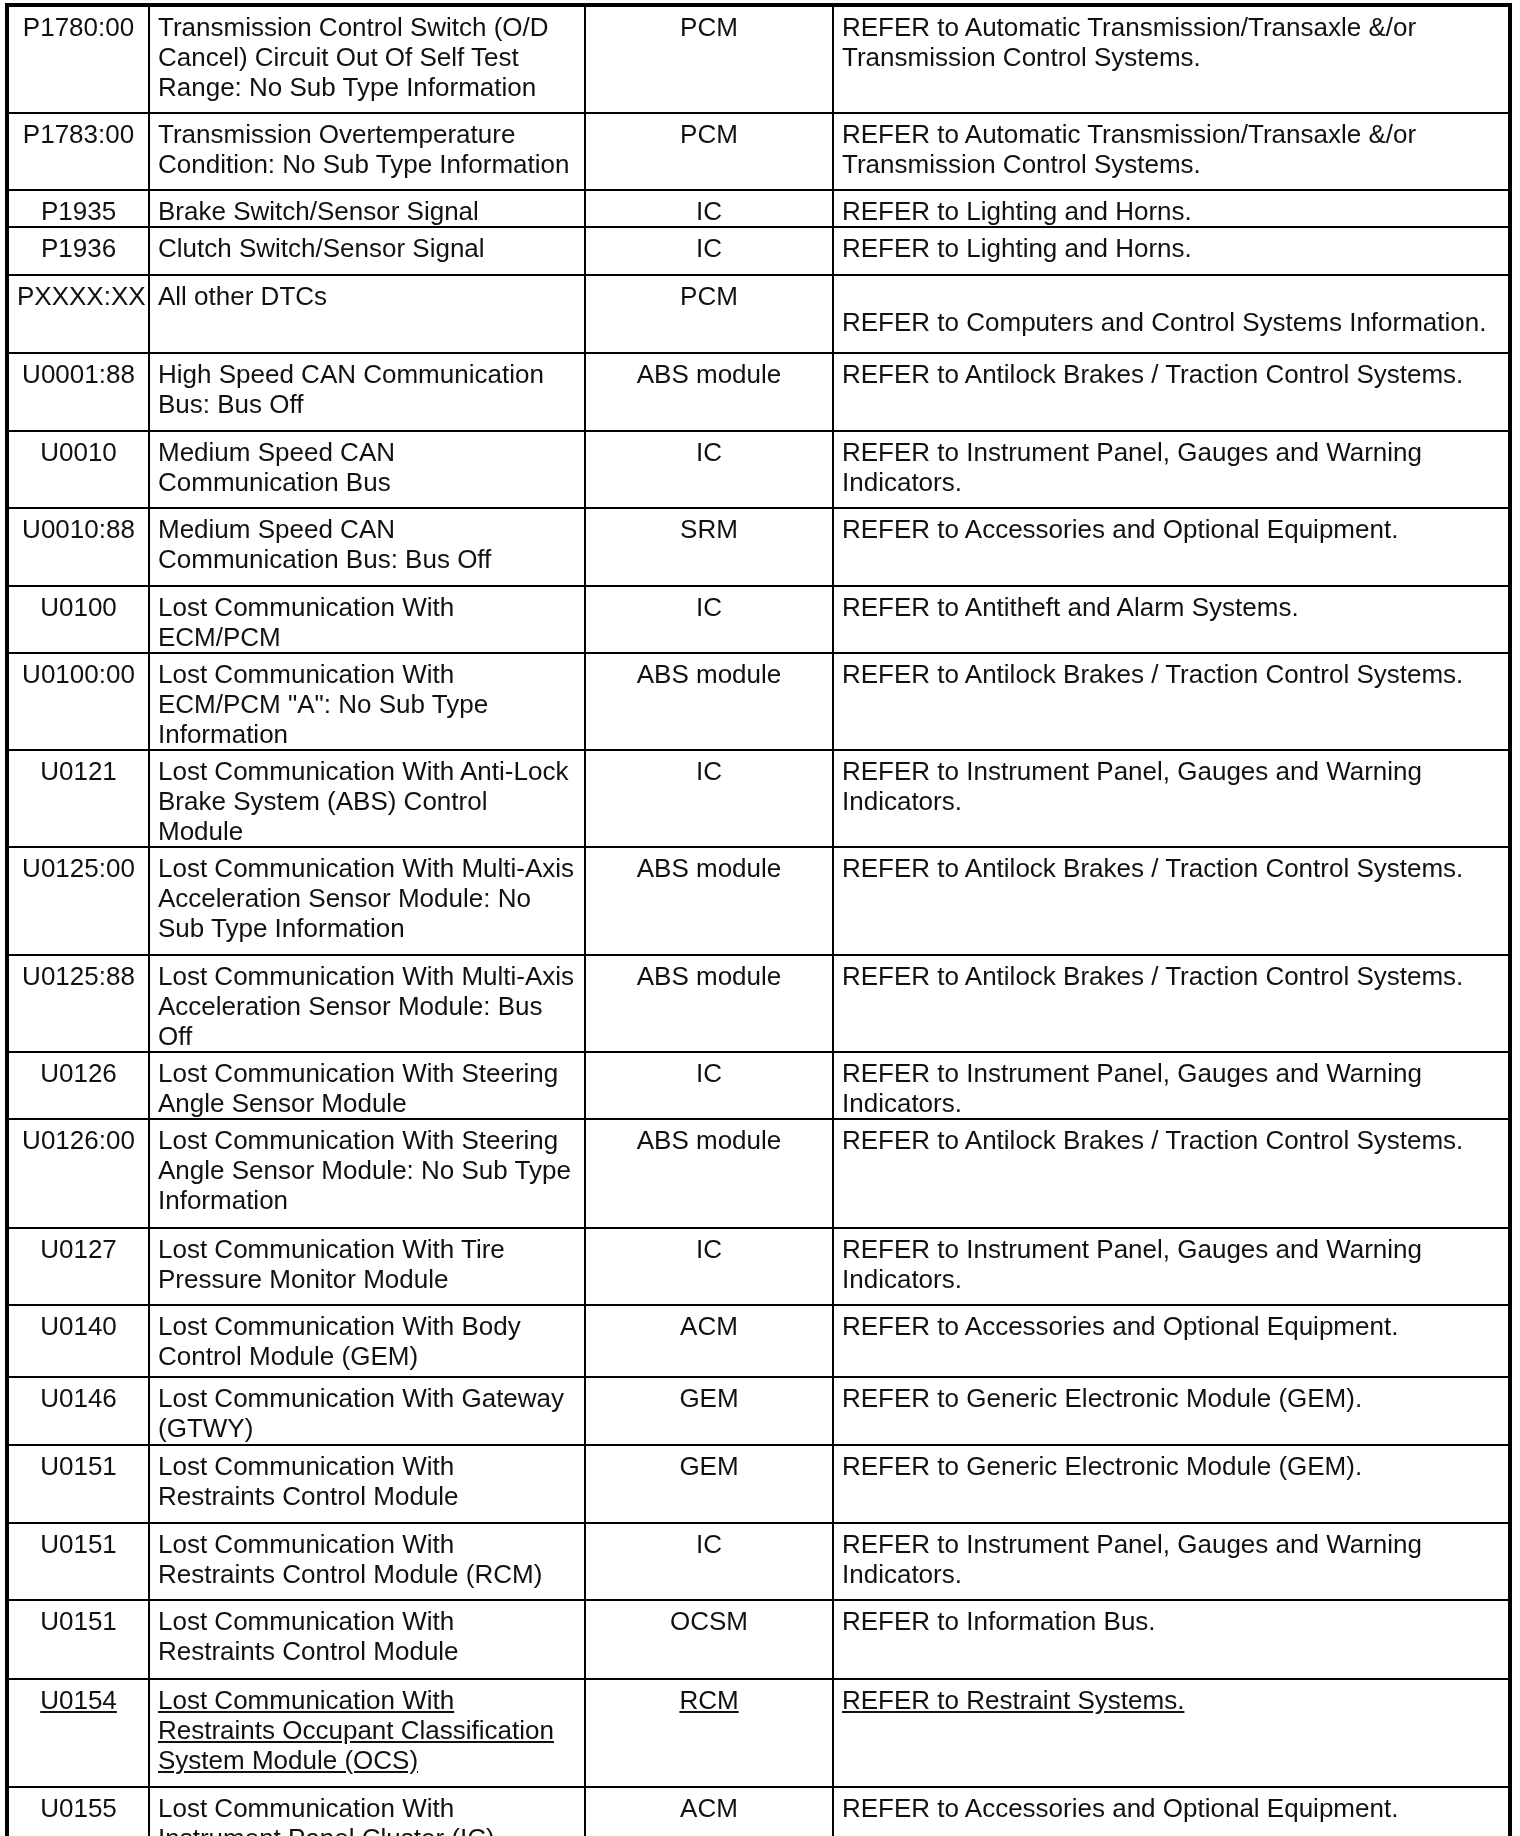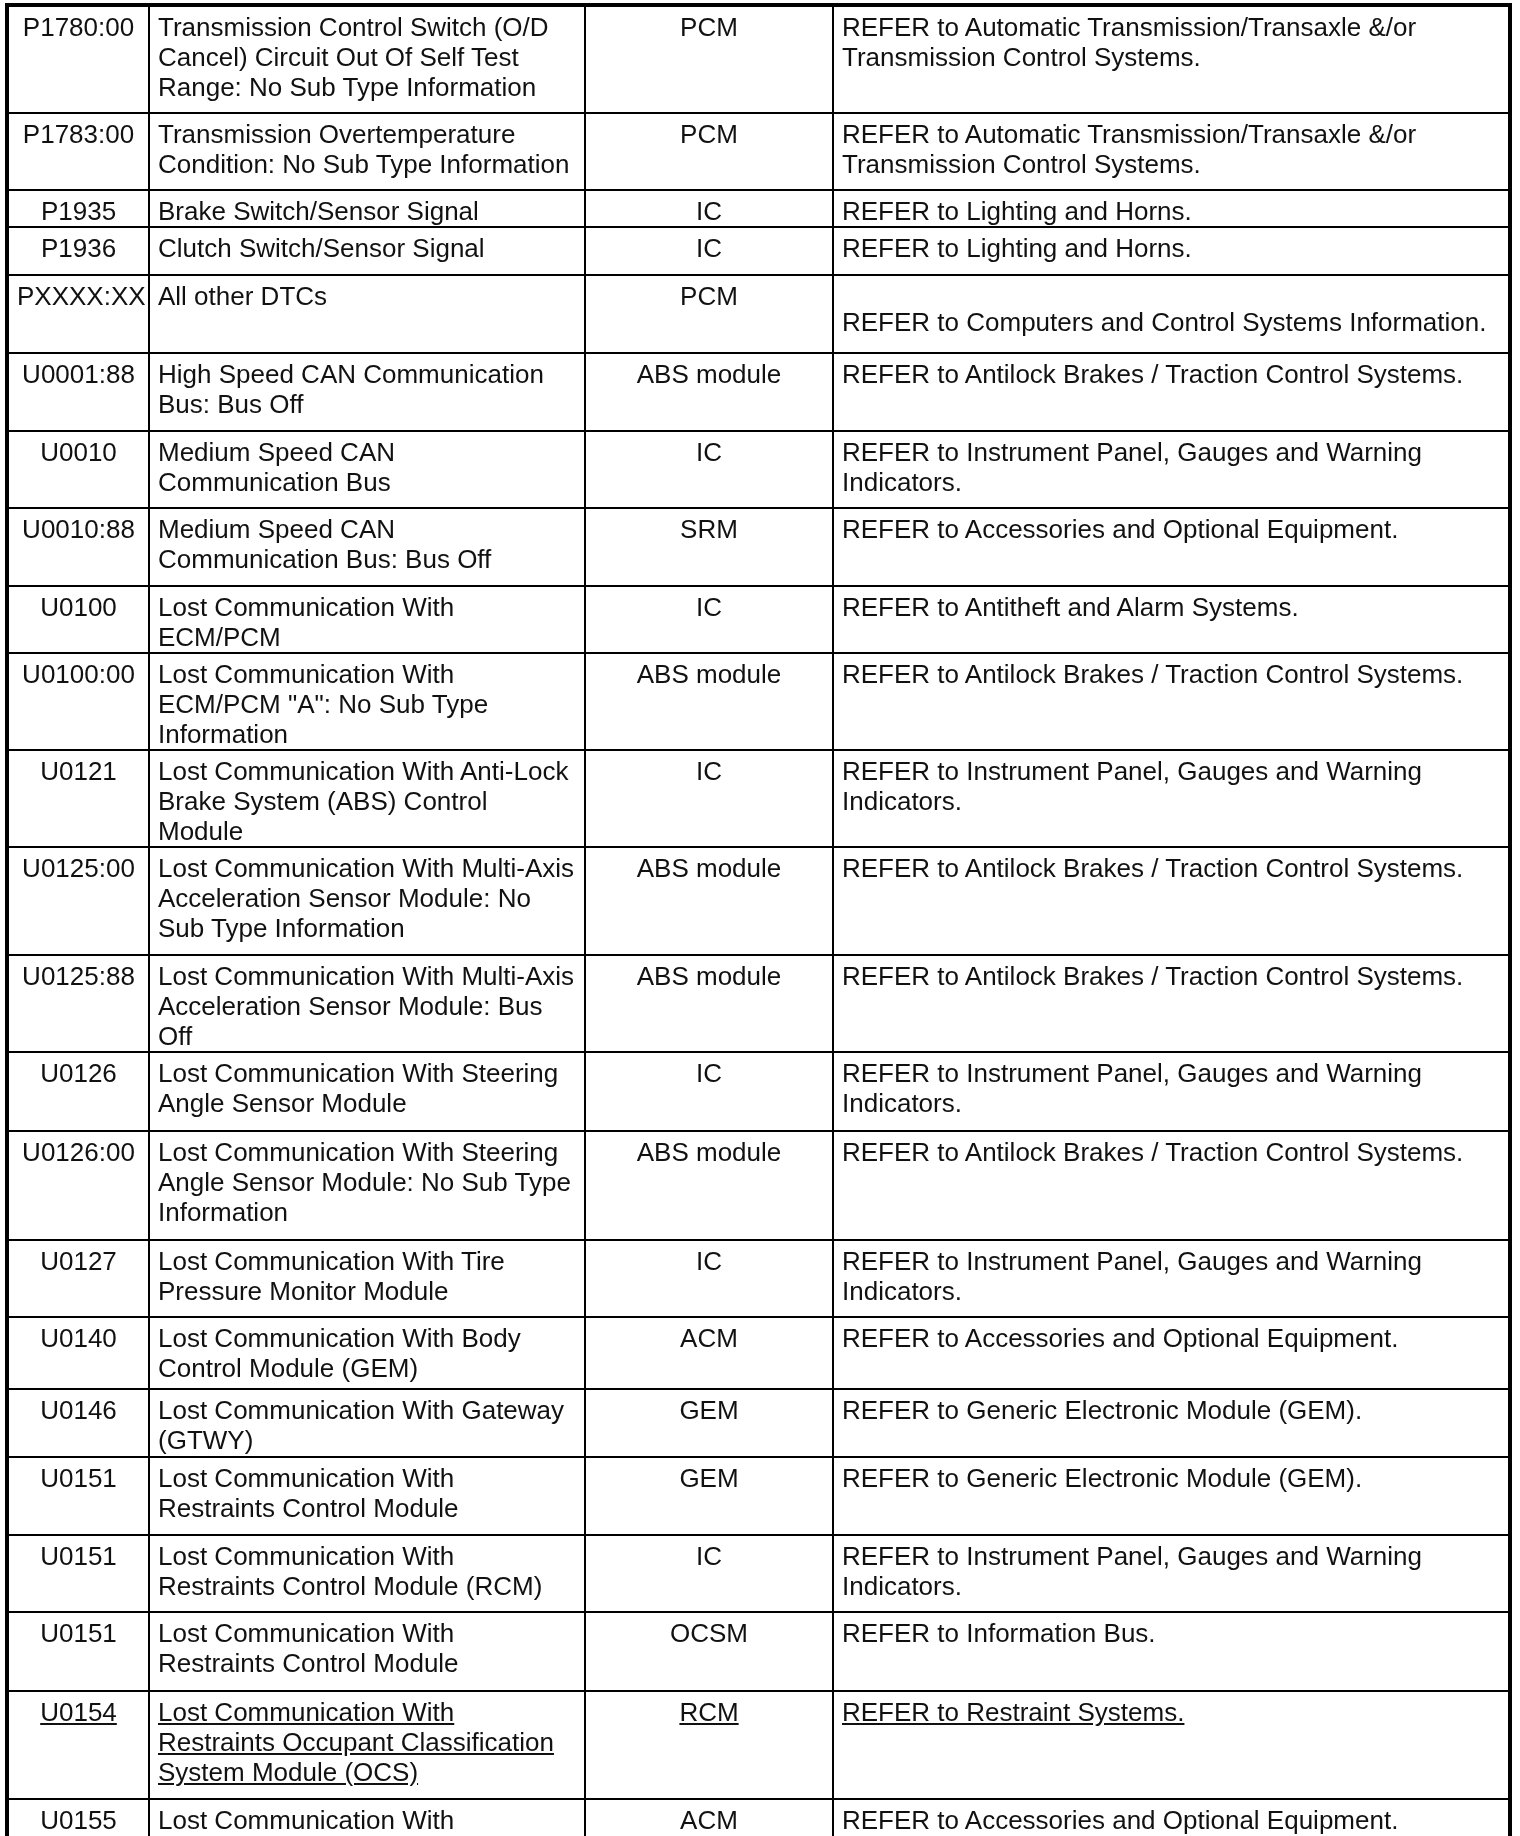--- a/index.html
+++ b/index.html
@@ -116,21 +116,21 @@
       <td class="col-desc">Lost Communication With Multi-Axis Acceleration Sensor Module: No Sub Type Information</td>
       <td class="col-module">ABS module</td>
       <td class="col-action">REFER to Antilock Brakes / Traction Control Systems.</td>
     </tr>
       <tr class="" style="height: 77px;">
       <td class="col-code">U0125:88</td>
       <td class="col-desc">Lost Communication With Multi-Axis Acceleration Sensor Module: Bus Off</td>
       <td class="col-module">ABS module</td>
       <td class="col-action">REFER to Antilock Brakes / Traction Control Systems.</td>
     </tr>
-      <tr class="" style="height: 79px;">
+      <tr class="" style="height: 67px;">
       <td class="col-code">U0126</td>
       <td class="col-desc">Lost Communication With Steering Angle Sensor Module</td>
       <td class="col-module">IC</td>
       <td class="col-action">REFER to Instrument Panel, Gauges and Warning Indicators.</td>
     </tr>
       <tr class="" style="height: 109px;">
       <td class="col-code">U0126:00</td>
       <td class="col-desc">Lost Communication With Steering Angle Sensor Module: No Sub Type Information</td>
       <td class="col-module">ABS module</td>
       <td class="col-action">REFER to Antilock Brakes / Traction Control Systems.</td>

